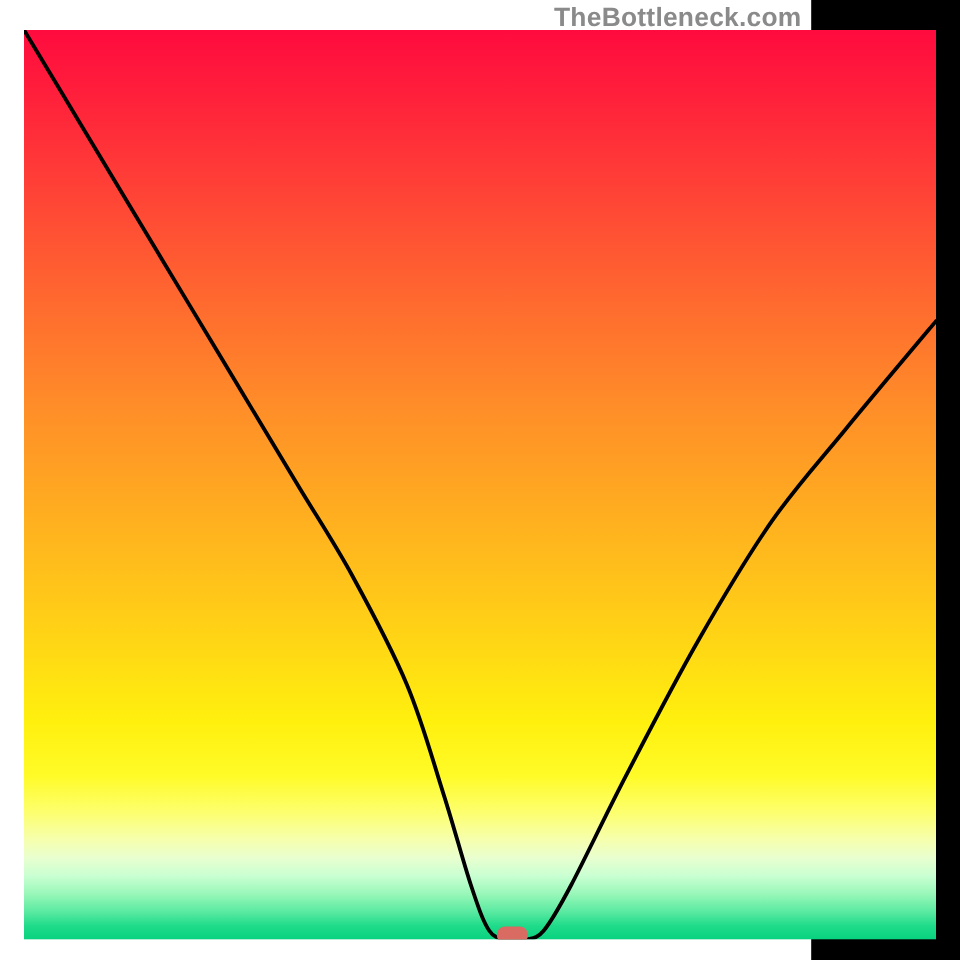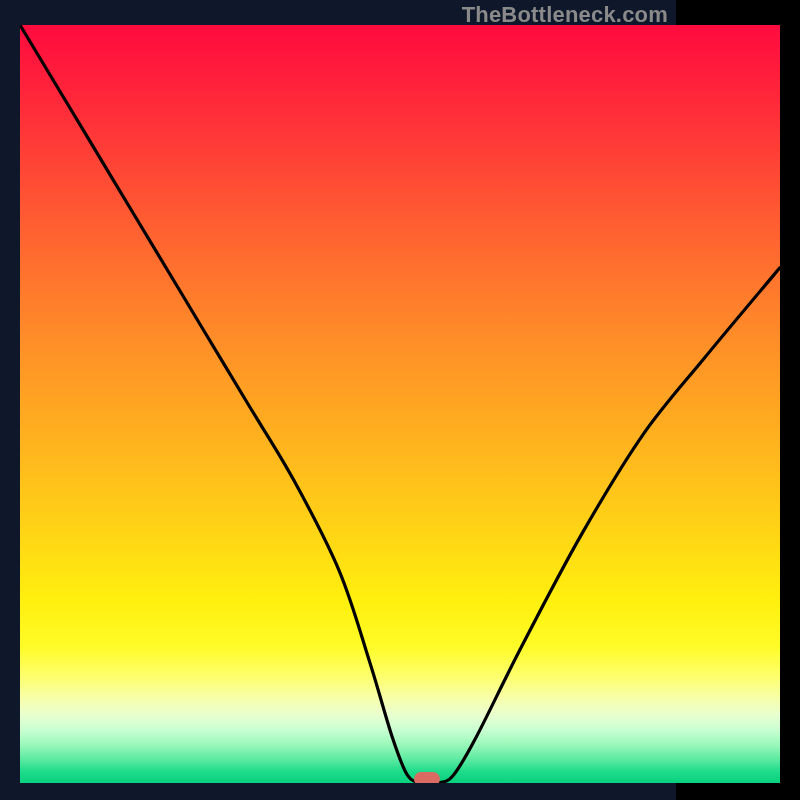--- a/index.html
+++ b/index.html
@@ -7,21 +7,21 @@
     padding: 0;
     width: 800px;
     height: 800px;
     background: #000;
     overflow: hidden;
   }
   .frame {
     position: relative;
     width: 676px;
     height: 800px;
-    background: #0f172a;
+    background: #ffffff;
   }
   .watermark {
     position: absolute;
     top: 2px;
     right: 8px;
     font-family: Arial, Helvetica, sans-serif;
     font-size: 22px;
     font-weight: 600;
     color: #8a8a8a;
     letter-spacing: 0.2px;

